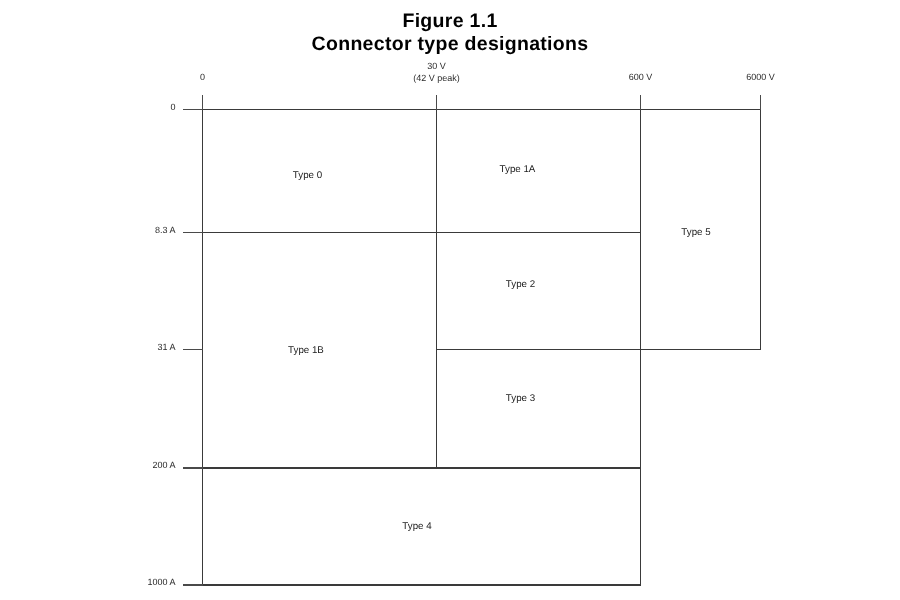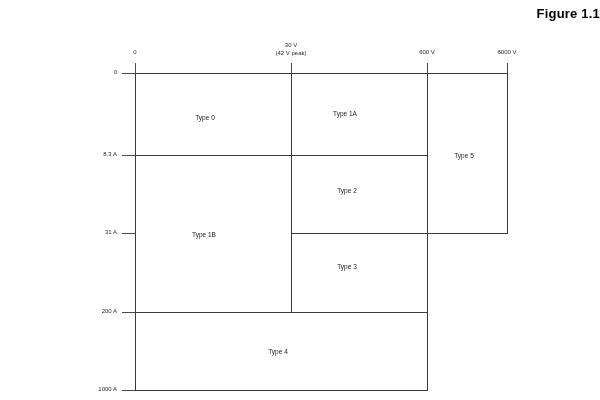--- a/index.html
+++ b/index.html
@@ -17,21 +17,21 @@
     position: relative;
     width: 600px;
     height: 400px;
     background: #ffffff;
   }
   .title-block {
     position: absolute;
     left: 0;
     top: 6px;
     width: 600px;
-    text-align: right;
+    text-align: center;
     color: #000000;
   }
   .title-line {
     font-size: 13px;
     font-weight: bold;
     line-height: 15px;
     letter-spacing: 0.2px;
   }
   .canvas {
     position: absolute;
@@ -64,20 +64,21 @@
     text-align: center;
   }
 </style>
 </head>
 <body>
 
 <div id="figure-root">
 
   <div class="title-block">
     <div class="title-line">Figure 1.1</div>
+    <div class="title-line">Connector type designations</div>
   </div>
 
   <svg class="canvas" viewBox="0 0 600 400" xmlns="http://www.w3.org/2000/svg">
     <g id="grid-lines">
         <rect x="135" y="73" width="156" height="82" fill="none" stroke="#3a3a3a" stroke-width="1" shape-rendering="crispEdges"></rect>
         <rect x="291" y="73" width="136" height="82" fill="none" stroke="#3a3a3a" stroke-width="1" shape-rendering="crispEdges"></rect>
         <rect x="427" y="73" width="80" height="160" fill="none" stroke="#3a3a3a" stroke-width="1" shape-rendering="crispEdges"></rect>
         <rect x="291" y="155" width="136" height="78" fill="none" stroke="#3a3a3a" stroke-width="1" shape-rendering="crispEdges"></rect>
         <rect x="135" y="155" width="156" height="157" fill="none" stroke="#3a3a3a" stroke-width="1" shape-rendering="crispEdges"></rect>
         <rect x="291" y="233" width="136" height="79" fill="none" stroke="#3a3a3a" stroke-width="1" shape-rendering="crispEdges"></rect>

